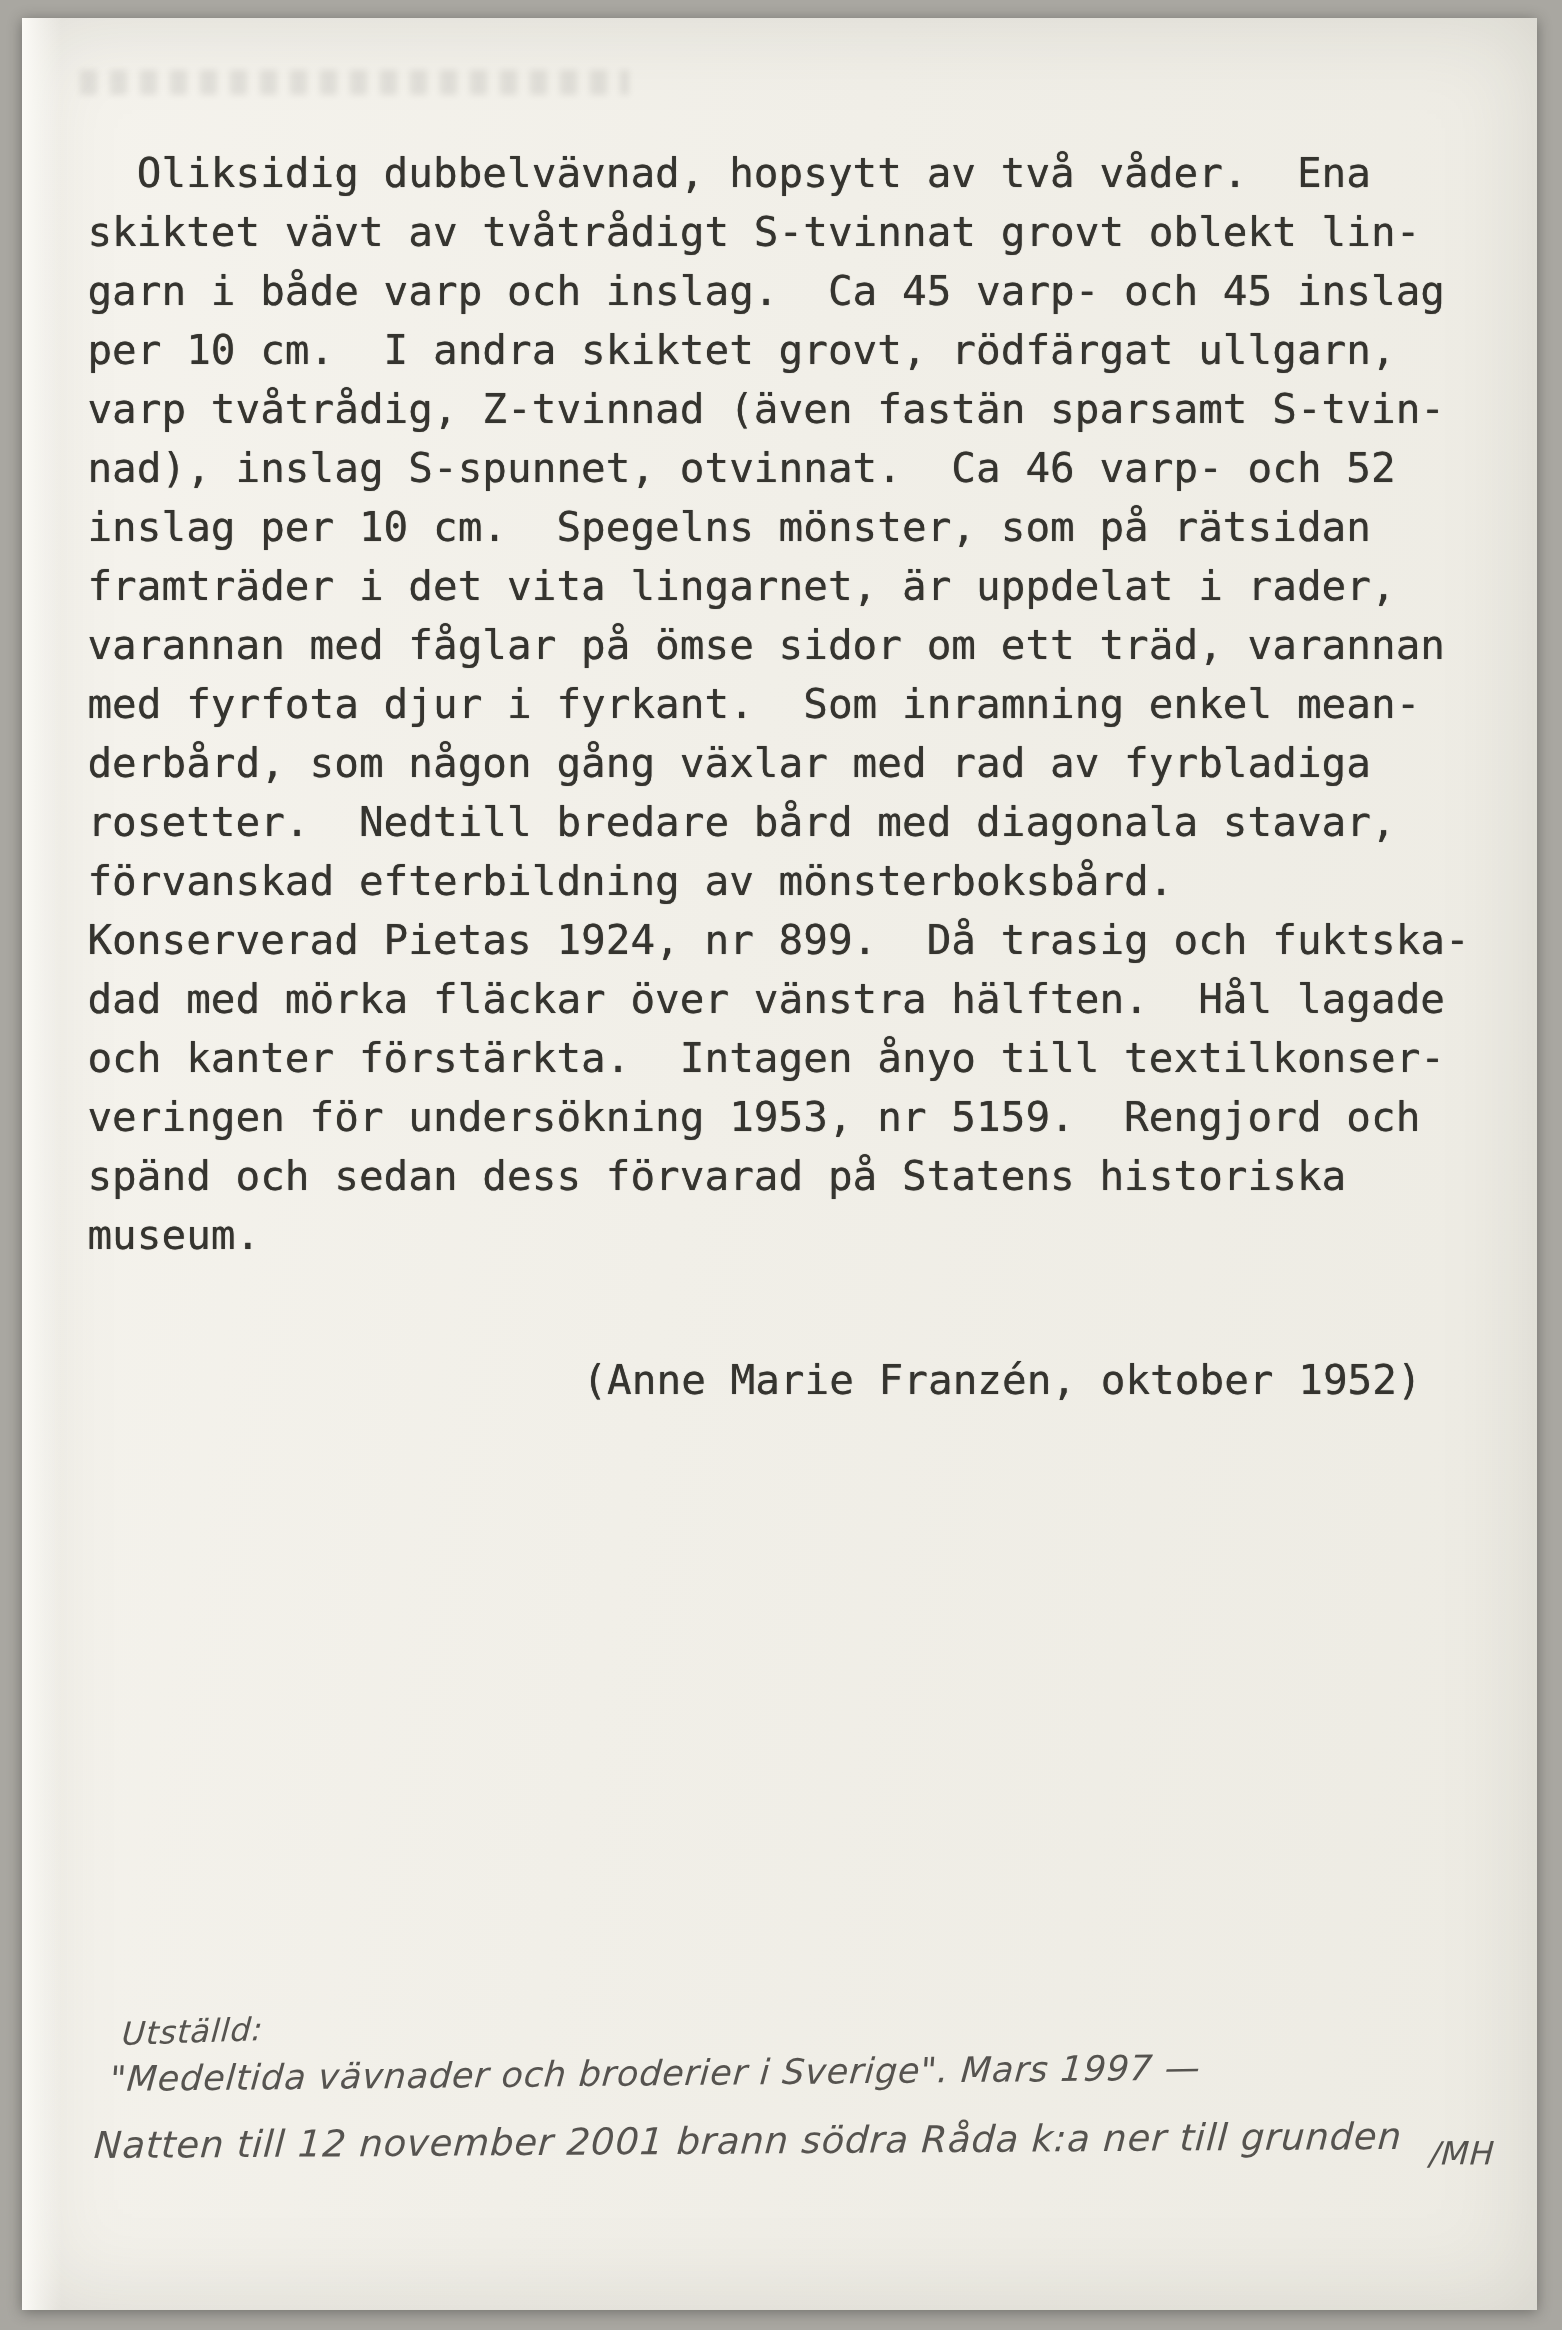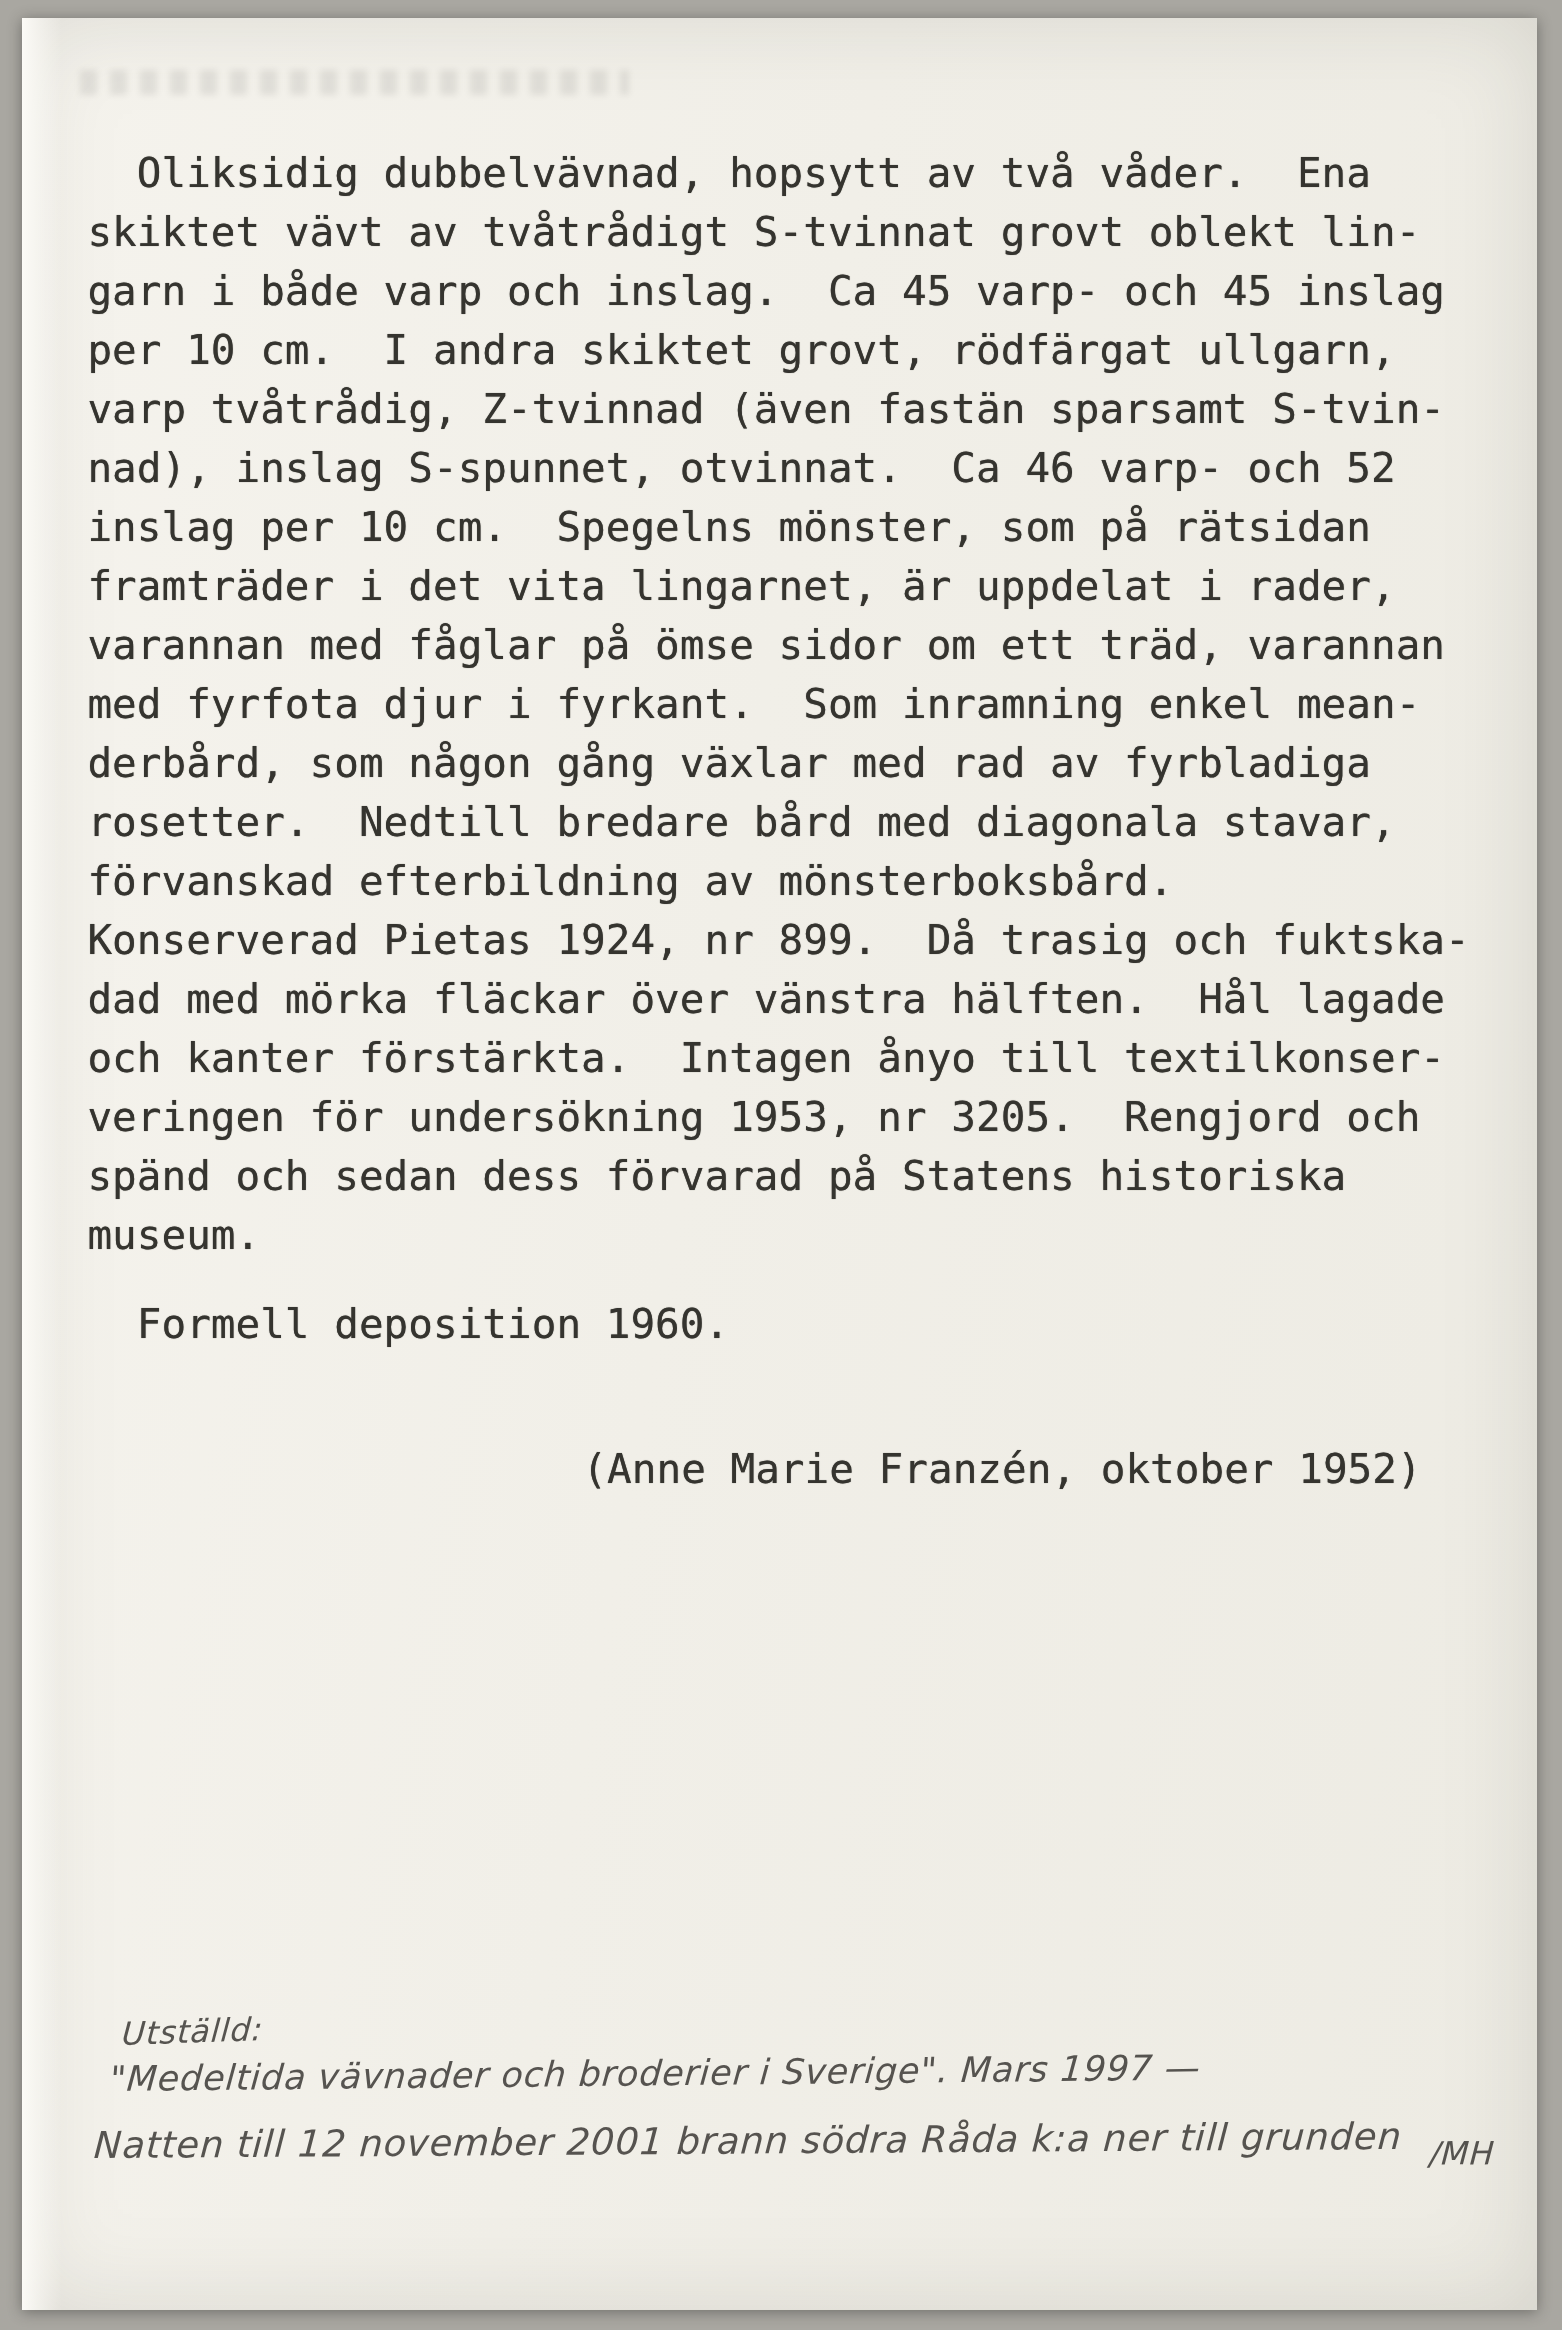--- a/index.html
+++ b/index.html
@@ -99,24 +99,23 @@
 inslag per 10 cm.  Spegelns mönster, som på rätsidan
 framträder i det vita lingarnet, är uppdelat i rader,
 varannan med fåglar på ömse sidor om ett träd, varannan
 med fyrfota djur i fyrkant.  Som inramning enkel mean-
 derbård, som någon gång växlar med rad av fyrbladiga
 rosetter.  Nedtill bredare bård med diagonala stavar,
 förvanskad efterbildning av mönsterboksbård.</pre>
       <pre class="typed conservation">Konserverad Pietas 1924, nr 899.  Då trasig och fuktska-
 dad med mörka fläckar över vänstra hälften.  Hål lagade
 och kanter förstärkta.  Intagen ånyo till textilkonser-
-veringen för undersökning 1953, nr 3205.  Rengjord och
+veringen för undersökning 1953, nr 5159.  Rengjord och
 spänd och sedan dess förvarad på Statens historiska
 museum.</pre>
-      <pre class="typed deposition">  Formell deposition 1960.</pre>
       <pre class="typed signature">(Anne Marie Franzén, oktober 1952)</pre>
     </div>
 
     <div class="handwritten">
       <div class="hw1">Utställd:</div>
       <div class="hw2">"Medeltida vävnader och broderier i Sverige". Mars 1997 —</div>
       <div class="hw3-row">
         <span>Natten till 12 november 2001 brann södra Råda k:a ner till grunden</span>
         <span class="initials">/MH</span>
       </div>

